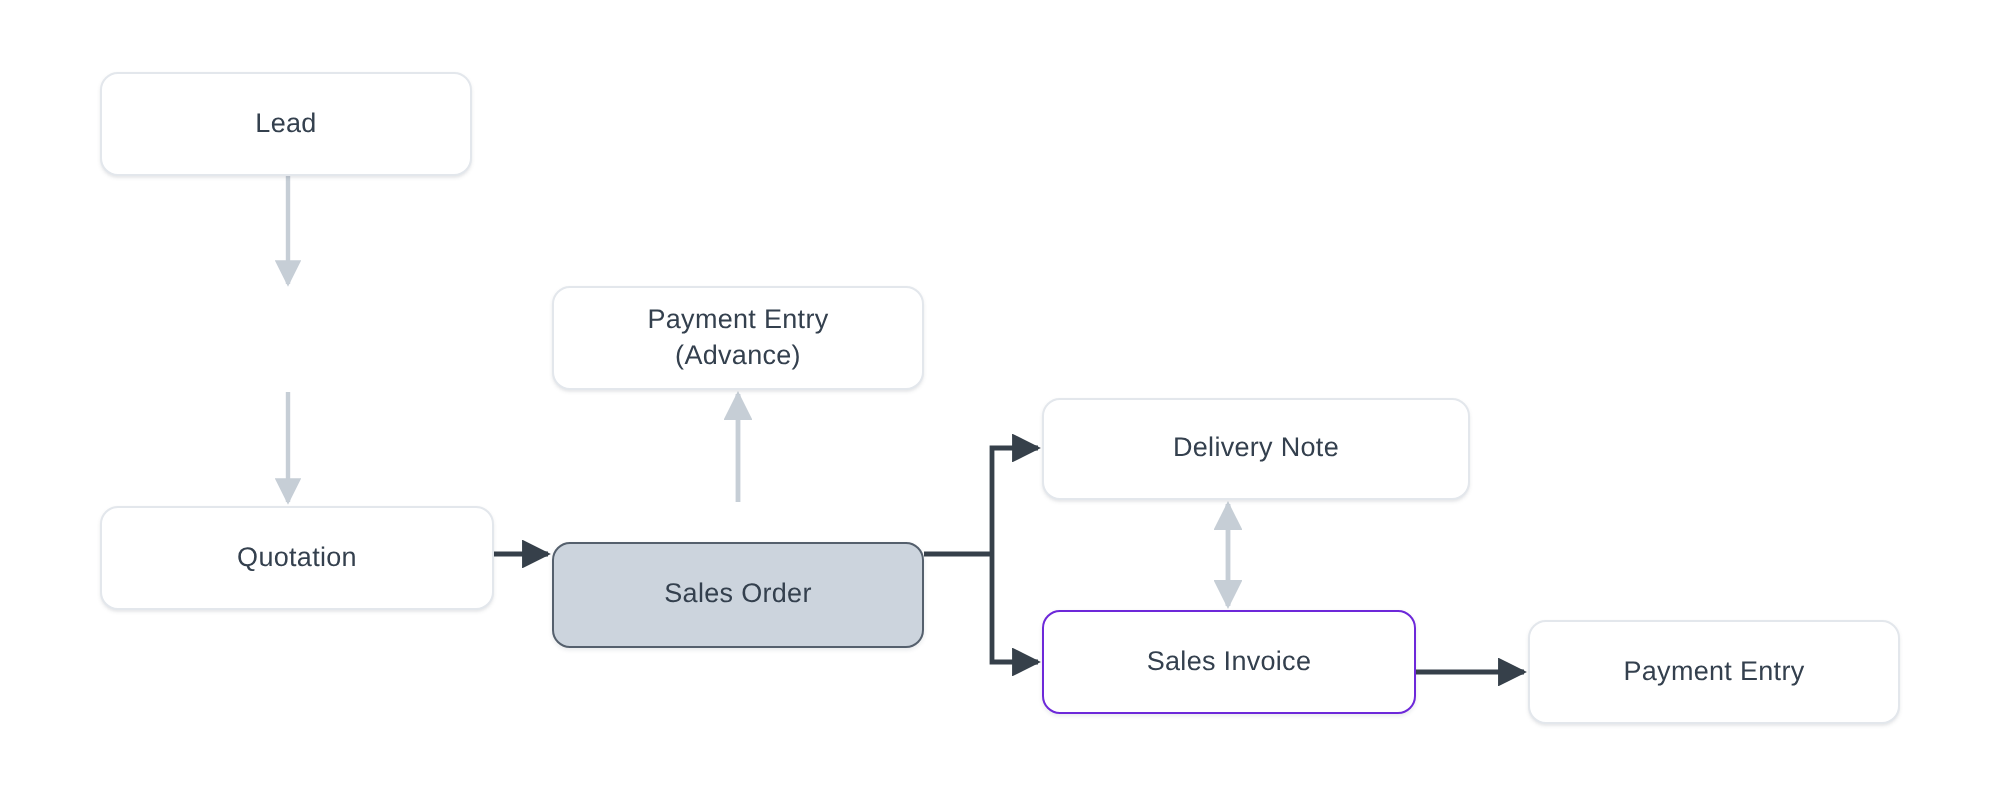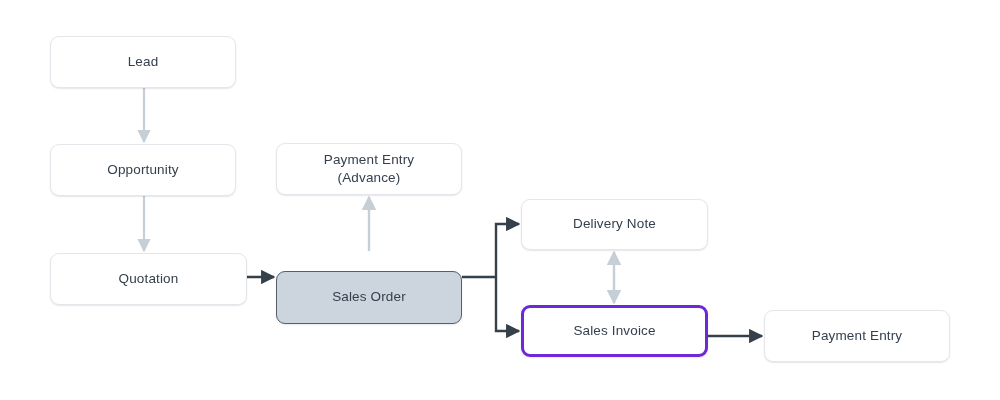--- a/index.html
+++ b/index.html
@@ -39,21 +39,21 @@
     letter-spacing: 0.15px;
     z-index: 2;
   }
   .node.plain {
     background: #ffffff;
     border: 1px solid #e3e7ec;
     box-shadow: 0 1px 2px rgba(24,36,54,0.07), 0 1px 1px rgba(24,36,54,0.04);
   }
   .node.outlined {
     background: #ffffff;
-    border: 3px solid #6d28d9;
+    border: 1px solid #6d28d9;
     box-shadow: 0 1px 2px rgba(24,36,54,0.10);
   }
   .node.active {
     background: #ccd4dd;
     border: 1px solid #55606d;
     box-shadow: 0 1px 2px rgba(24,36,54,0.10);
   }
   .node .node-label {
     display: block;
     white-space: pre-line;
@@ -91,38 +91,35 @@
 
     <line x1="614" y1="252" x2="614" y2="303" stroke="#c6ced6" stroke-width="2.4" marker-start="url(#arrow-muted)" marker-end="url(#arrow-muted)"></line>
 
     <line x1="708" y1="336" x2="762" y2="336" stroke="#36404a" stroke-width="2.4" marker-end="url(#arrow-primary)"></line>
   </svg>
 
   <div class="node plain" style="left:50px; top:36px; width:186px; height:52px;">
     <span class="node-label">Lead</span>
   </div>
 
-  <div class="node plain" style="left:50px; top:144px; width:186px; height:52px;">
-    <span class="node-label">Opportunity</span>
-  </div>
 
   <div class="node plain" style="left:50px; top:253px; width:197px; height:52px;">
     <span class="node-label">Quotation</span>
   </div>
 
   <div class="node plain" style="left:276px; top:143px; width:186px; height:52px;">
     <span class="node-label">Payment Entry
 (Advance)</span>
   </div>
 
   <div class="node active" style="left:276px; top:251px; width:186px; height:53px;margin-top:20px;">
     <span class="node-label">Sales Order</span>
   </div>
 
-  <div class="node plain" style="left:521px; top:199px; width:187px; height:51px;">
+  <div class="node plain" style="left:521px; top:199px; width:214px; height:51px;">
     <span class="node-label">Delivery Note</span>
   </div>
 
   <div class="node outlined" style="left:521px; top:305px; width:187px; height:52px;">
     <span class="node-label">Sales Invoice</span>
   </div>
 
   <div class="node plain" style="left:764px; top:310px; width:186px; height:52px;">
     <span class="node-label">Payment Entry</span>
   </div>

